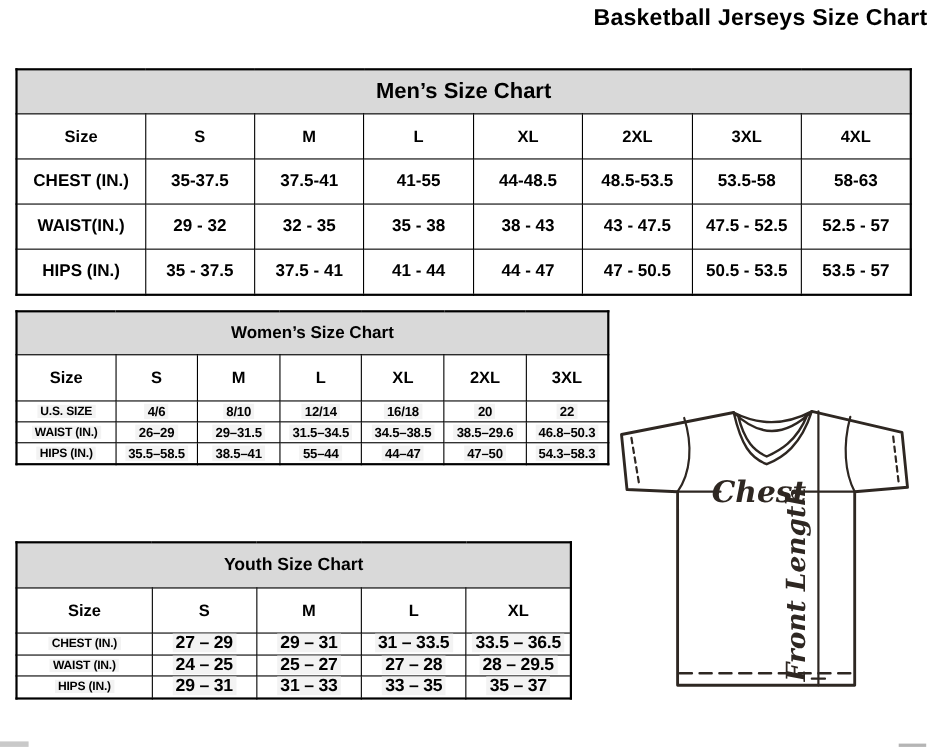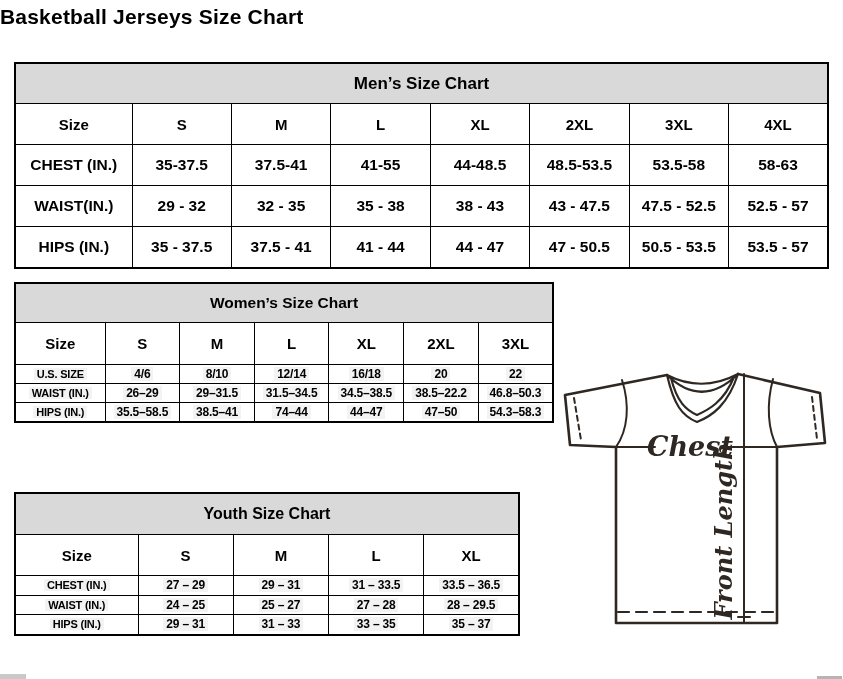--- a/index.html
+++ b/index.html
@@ -1,41 +1,41 @@
 <!DOCTYPE html>
 <html><head>
 <meta charset="utf-8">
 <style>
   html,body{margin:0;padding:0;background:#fff;}
   .page{position:relative;width:843px;height:679px;background:#ffffff;overflow:hidden;
         font-family:"Liberation Sans",sans-serif;color:#000;}
-  h1.title{position:absolute;top:5px;left:0;width:100%;margin:0;text-align:left;
+  h1.title{position:absolute;top:5px;left:0;width:100%;margin:0;text-align:right;
            font-size:21px;font-weight:bold;letter-spacing:.2px;}
 
   table.sizes{position:absolute;border-collapse:collapse;table-layout:fixed;
               border:2px solid #000;background:#fff;}
   .sizes th,.sizes td{border:1.5px solid #000;font-weight:bold;text-align:center;
                       vertical-align:middle;padding:0;color:#000;}
   tr.band th{background:#d9d9d9;}
 
   #mens{left:14px;top:62px;width:815px;}
-  #mens tr.band th{height:39px;font-size:17px;margin-top:31px;}
+  #mens tr.band th{height:39px;font-size:20px;margin-top:31px;}
   #mens tr.cols th{height:40px;font-size:15px;}
   #mens tbody td{height:40px;font-size:15.5px;}
 
   #womens{left:14px;top:282px;width:540px;}
   #womens tr.band th{height:38px;font-size:15.5px;}
   #womens tr.cols th{height:41px;font-size:15px;}
   #womens tbody td{height:18px;font-size:12px;letter-spacing:-.2px;}
   #womens tbody td.rowlabel{font-size:11px;}
 
   #youth{left:14px;top:492px;width:506px;padding-left:23px;}
   #youth tr.band th{height:40px;font-size:16px;}
   #youth tr.cols th{height:40px;font-size:15px;}
-  #youth tbody td{height:18.5px;font-size:12px;letter-spacing:-.2px;}
+  #youth tbody td{height:18.5px;font-size:16px;letter-spacing:-.2px;}
   #youth tbody td.rowlabel{font-size:11px;}
 
   .hl{background:#f3f3f3;padding:0 3px;}
 
   .jersey{position:absolute;left:560px;top:360px;width:272px;height:300px;}
   .jersey .ln{fill:none;stroke:#2e2722;stroke-linejoin:round;stroke-linecap:round;}
   .jersey text{fill:#2e2722;font-family:"DejaVu Serif",serif;font-style:italic;font-weight:bold;}
 
   .art-left{position:absolute;left:0;top:674px;width:26px;height:5px;background:#c9c9c9;}
   .art-right{position:absolute;left:817px;top:676px;width:25px;height:3px;background:#b5b5b5;}
@@ -128,28 +128,28 @@
         <td><span class="hl">16/18</span></td>
         <td><span class="hl">20</span></td>
         <td><span class="hl">22</span></td>
       </tr>
       <tr>
         <td class="rowlabel"><span class="hl">WAIST (IN.)</span></td>
         <td><span class="hl">26–29</span></td>
         <td><span class="hl">29–31.5</span></td>
         <td><span class="hl">31.5–34.5</span></td>
         <td><span class="hl">34.5–38.5</span></td>
-        <td><span class="hl">38.5–22.2</span></td>
+        <td><span class="hl">38.5–29.6</span></td>
         <td><span class="hl">46.8–50.3</span></td>
       </tr>
       <tr>
         <td class="rowlabel"><span class="hl">HIPS (IN.)</span></td>
         <td><span class="hl">35.5–58.5</span></td>
         <td><span class="hl">38.5–41</span></td>
-        <td><span class="hl">74–44</span></td>
+        <td><span class="hl">55–44</span></td>
         <td><span class="hl">44–47</span></td>
         <td><span class="hl">47–50</span></td>
         <td><span class="hl">54.3–58.3</span></td>
       </tr>
     </tbody>
   </table>
 
   <table class="sizes" id="youth">
     <colgroup>
         <col style="width:123px">

